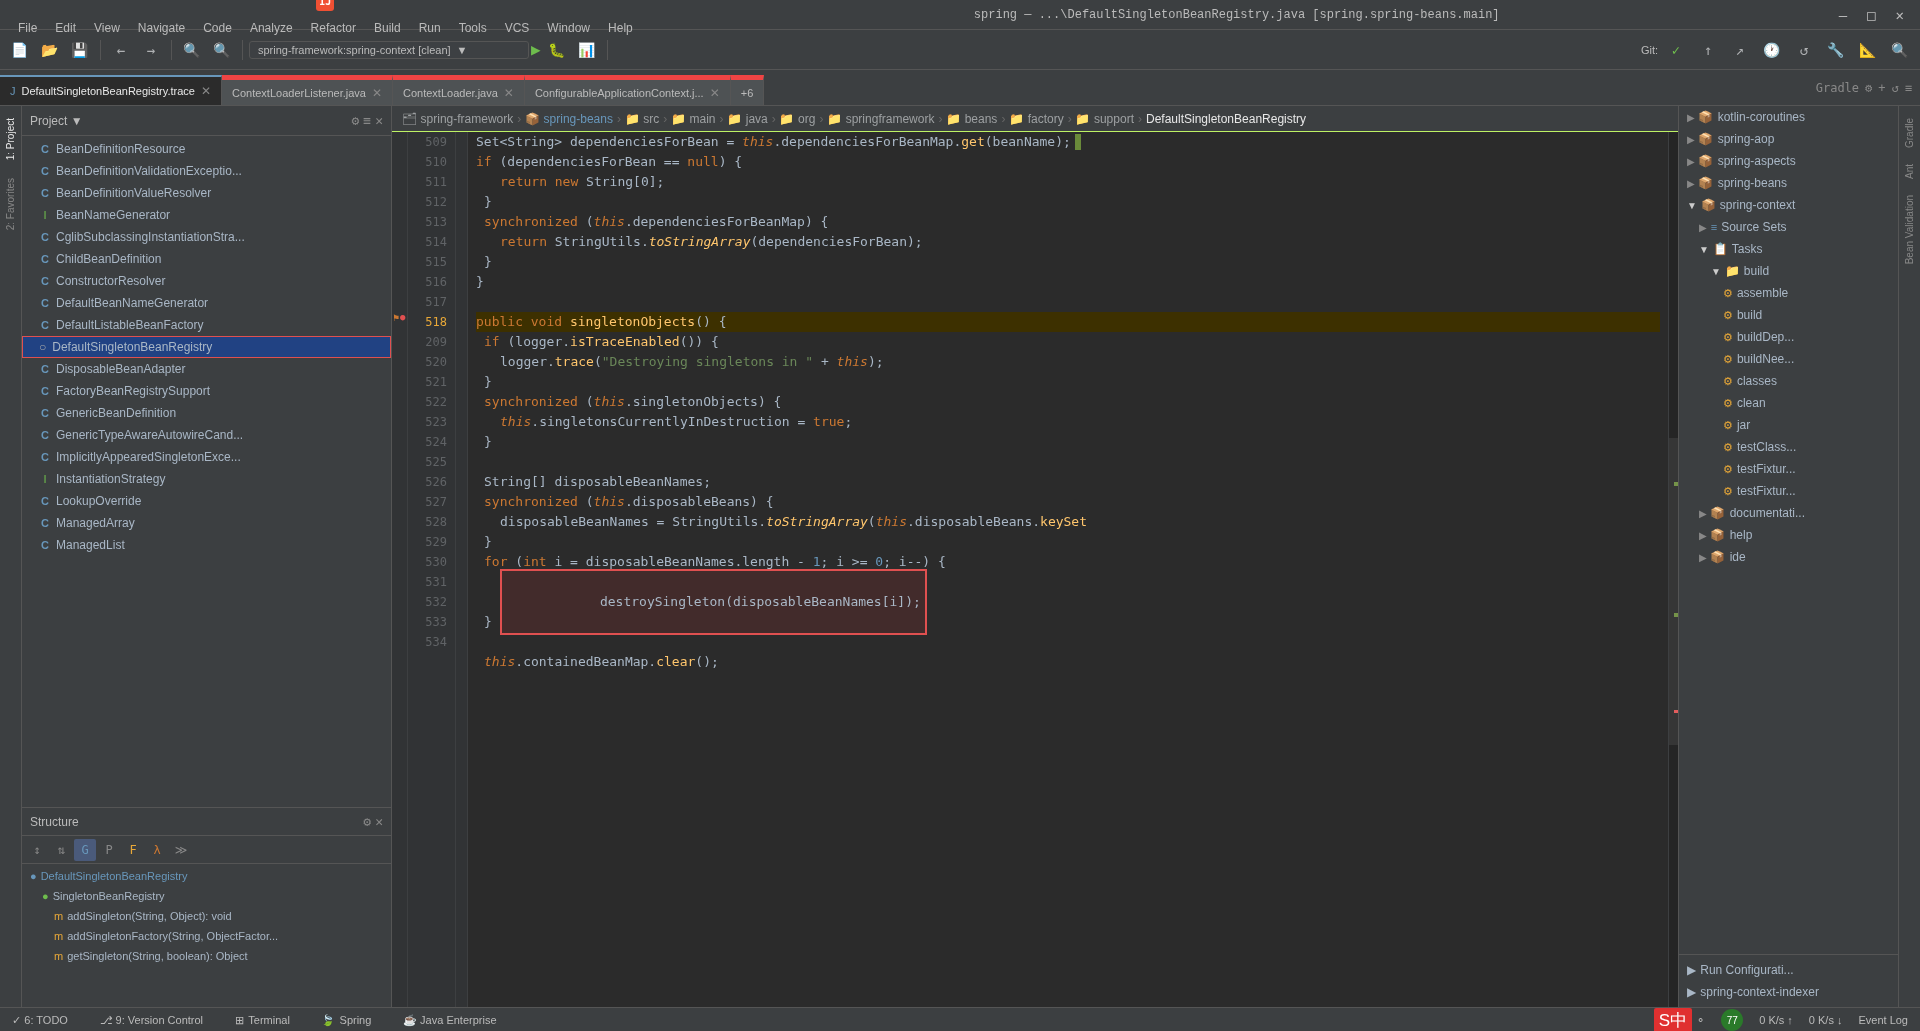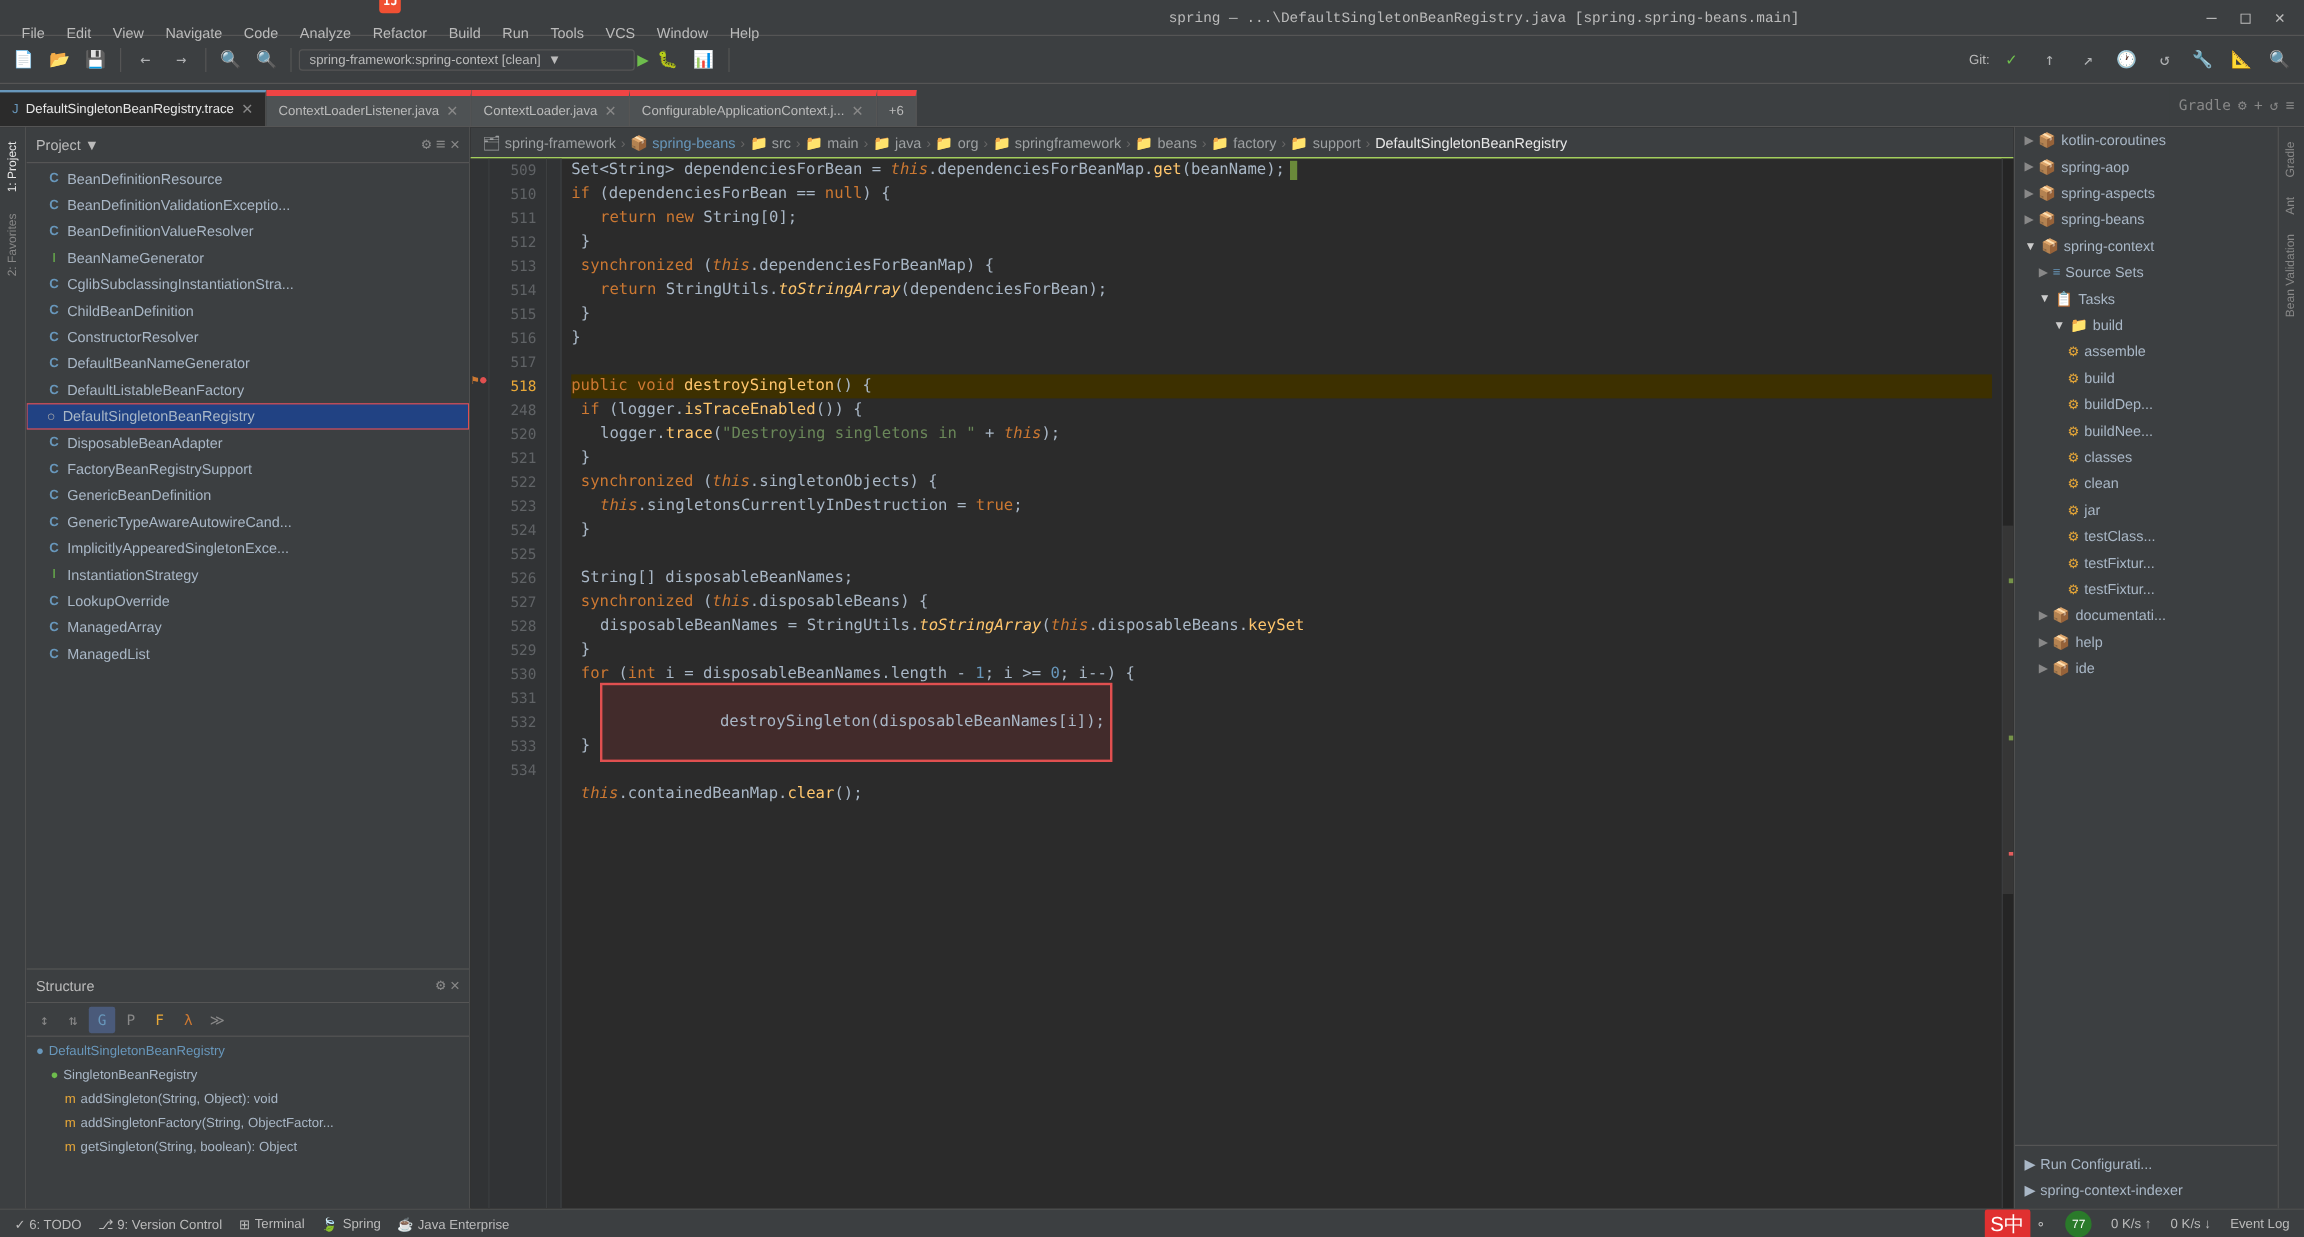--- a/index.html
+++ b/index.html
@@ -383,21 +383,21 @@
       white-space: nowrap;
     }
 
     
     .status-bar {
       height: 25px;
       background: #3c3f41;
       display: flex;
       align-items: center;
       padding: 0 8px;
-      gap: 6px;
+      gap: 24px;
       border-top: 1px solid #555;
       font-family: 'Segoe UI', sans-serif;
       font-size: 11px;
       color: #bbb;
     }
     .status-item {
       display: flex; align-items: center; gap: 4px;
       cursor: pointer;
       padding: 0 4px;
     }
@@ -703,21 +703,21 @@
         <div>509</div>
         <div>510</div>
         <div>511</div>
         <div>512</div>
         <div>513</div>
         <div>514</div>
         <div>515</div>
         <div>516</div>
         <div>517</div>
         <div style="color:#e8a838;">518</div>
-        <div>248</div>
+        <div>209</div>
         <div>520</div>
         <div>521</div>
         <div>522</div>
         <div>523</div>
         <div>524</div>
         <div>525</div>
         <div>526</div>
         <div>527</div>
         <div>528</div>
         <div>529</div>
@@ -761,21 +761,21 @@
           <span style="padding-left:8px;">}</span>
         </div>
 
         <div class="code-line">
           <span>}</span>
         </div>
 
         <div class="code-line"></div>
 
         <div class="code-line bookmark-line" style="background:#3d3000;">
-          <span class="kw">public </span><span class="kw">void </span><span class="method">destroySingleton</span><span>() {</span>
+          <span class="kw">public </span><span class="kw">void </span><span class="method">singletonObjects</span><span>() {</span>
         </div>
 
         <div class="code-line">
           <span style="padding-left:8px;"></span><span class="kw">if </span><span>(logger.</span><span class="method">isTraceEnabled</span><span>()) {</span>
         </div>
 
         <div class="code-line">
           <span style="padding-left:24px;"></span><span>logger.</span><span class="method">trace</span><span>(</span><span class="str">"Destroying singletons in "</span><span> + </span><span class="this-kw">this</span><span>);</span>
         </div>
 

